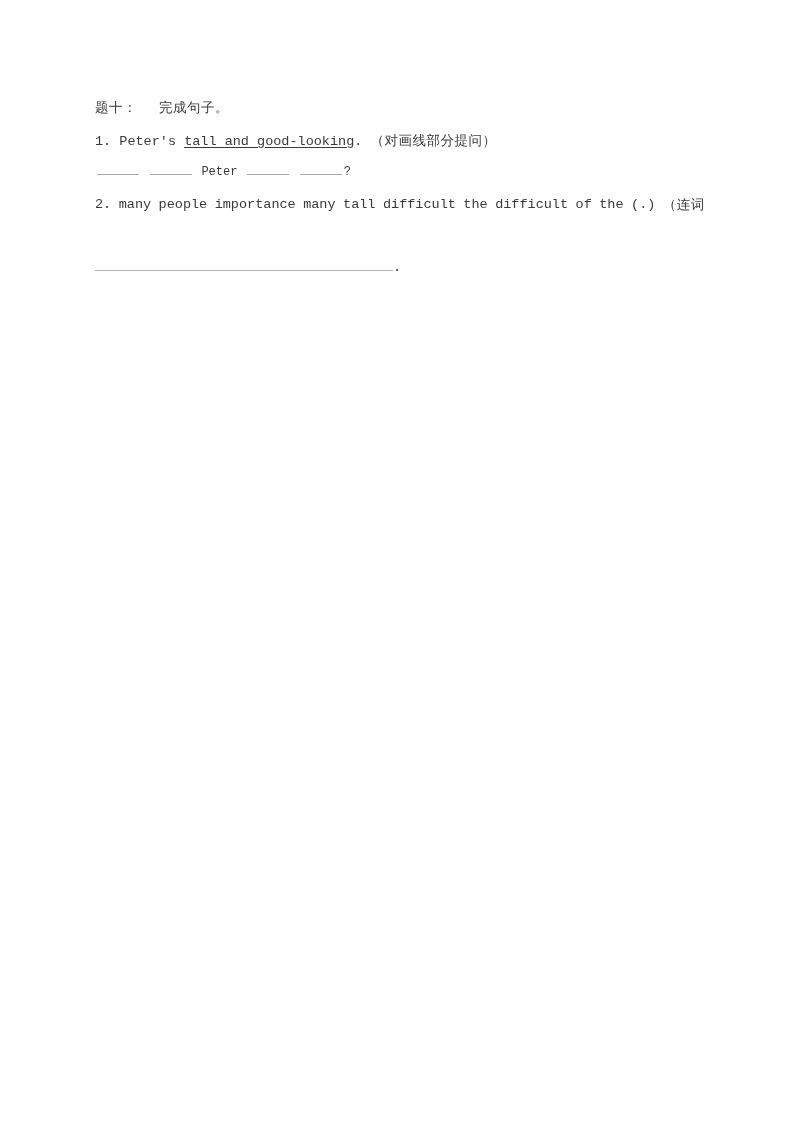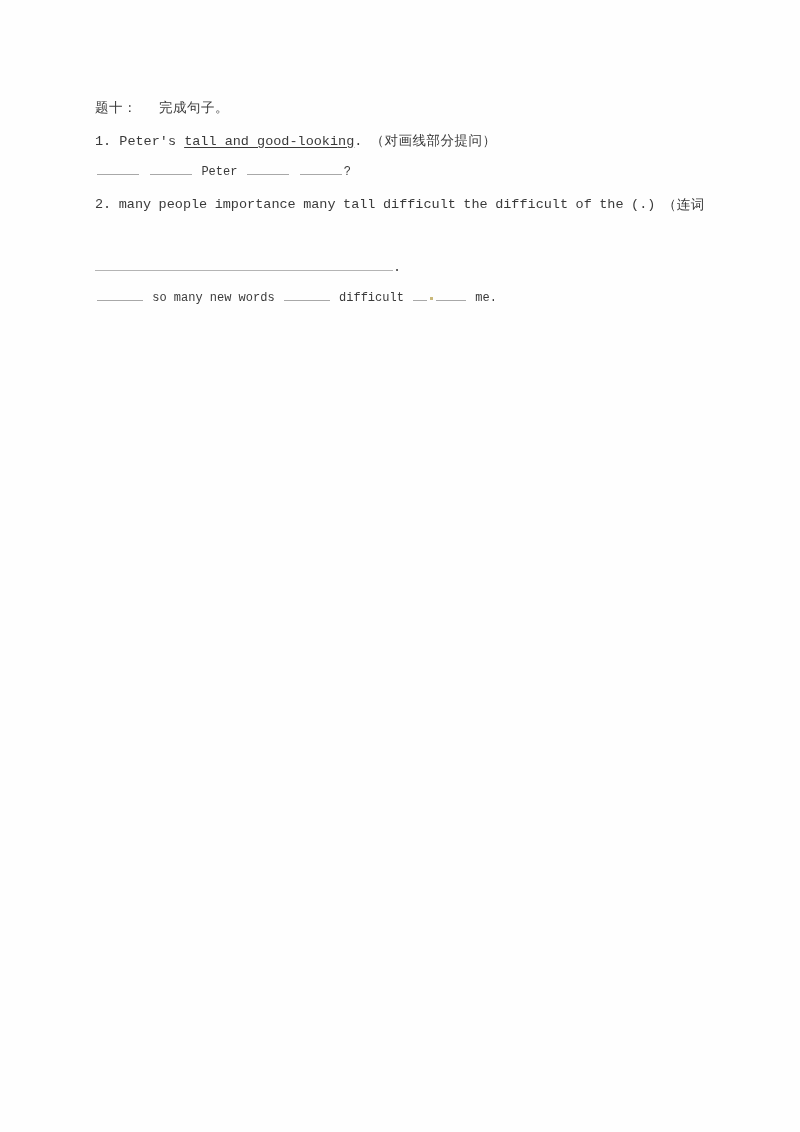--- a/index.html
+++ b/index.html
@@ -143,18 +143,15 @@
     </div>
 
 
     <div class="spacer-row"></div>
 
     <div class="long-line-row">
       <span class="blank-long"></span><span>.</span>
     </div>
 
 
-    <div class="answer-line">
-      <span class="blank blank-m"></span><span>&nbsp;</span><span>so many new words</span><span>&nbsp;</span><span class="blank blank-m"></span><span>&nbsp;</span><span>difficult</span><span>&nbsp;</span><span class="blank blank-split-a"></span><span class="dot-mark"></span><span class="blank blank-split-b"></span><span>&nbsp;</span><span>me.</span>
-    </div>
 
   </div>
 </div>
 
 </body></html>

